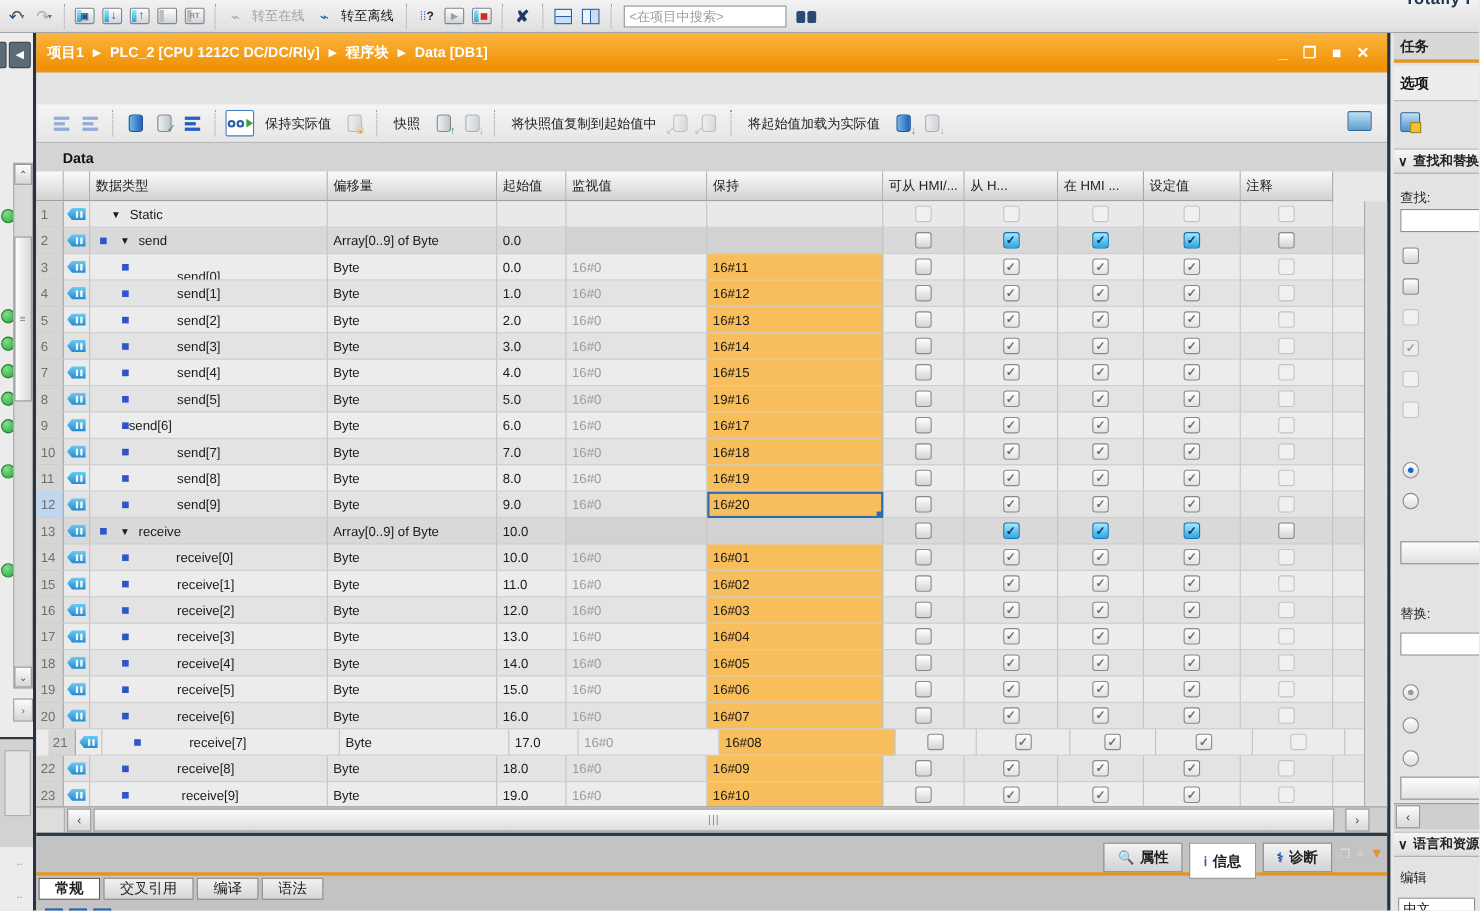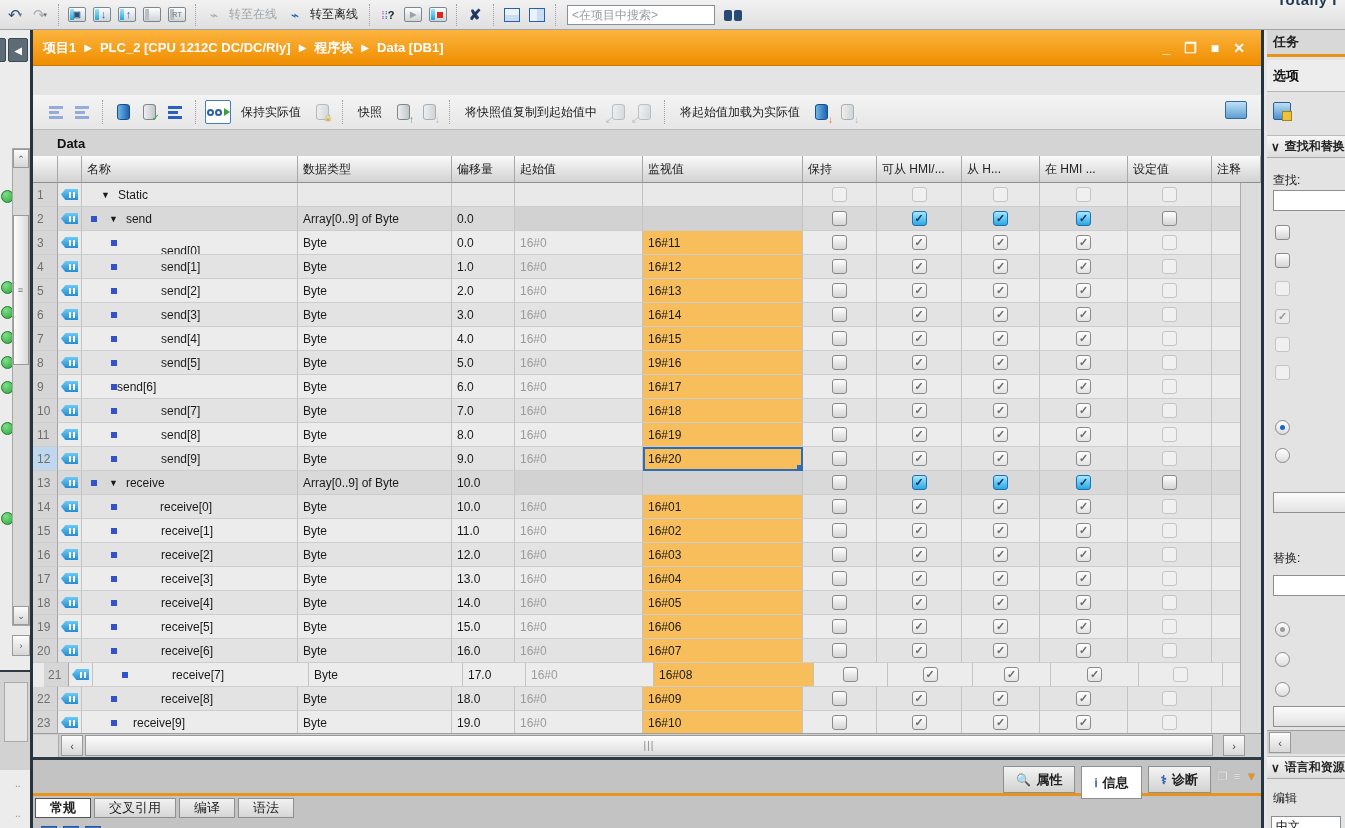--- a/index.html
+++ b/index.html
@@ -394,21 +394,20 @@
       <div class="detail-ico"></div>
     </div>
 
     <div class="title-row">
       <span>Data</span>
     </div>
 
     <div class="thead grid-row" id="thead">
           <div class="th"></div>
           <div class="th"></div>
-          <div class="th">名称</div>
           <div class="th">数据类型</div>
           <div class="th">偏移量</div>
           <div class="th">起始值</div>
           <div class="th">监视值</div>
           <div class="th">保持</div>
           <div class="th">可从 HMI/...</div>
           <div class="th">从 H...</div>
           <div class="th">在 HMI ...</div>
           <div class="th">设定值</div>
           <div class="th">注释</div>
@@ -1076,21 +1075,21 @@
             </div>
             <div class="td"></div>
           </div>
           <div class="grid-row trow" style="background: rgb(236, 236, 236);">
             <div class="td num">23</div>
             <div class="td ic">
               <span class="tagico"></span>
             </div>
             <div class="td">
               <span class="bullet" style="margin-left: 24px;"></span>
-              <span style="margin-left: 16px;">receive[9]</span>
+              <span style="margin-left: 48px;">receive[9]</span>
             </div>
             <div class="td">Byte</div>
             <div class="td">19.0</div>
             <div class="td grey-val">16#0</div>
             <div class="td mon-val">16#10</div>
             <div class="td ck">
               <span class="cb c3d"></span>
             </div>
             <div class="td ck">
               <span class="cb gchk">✓</span>

